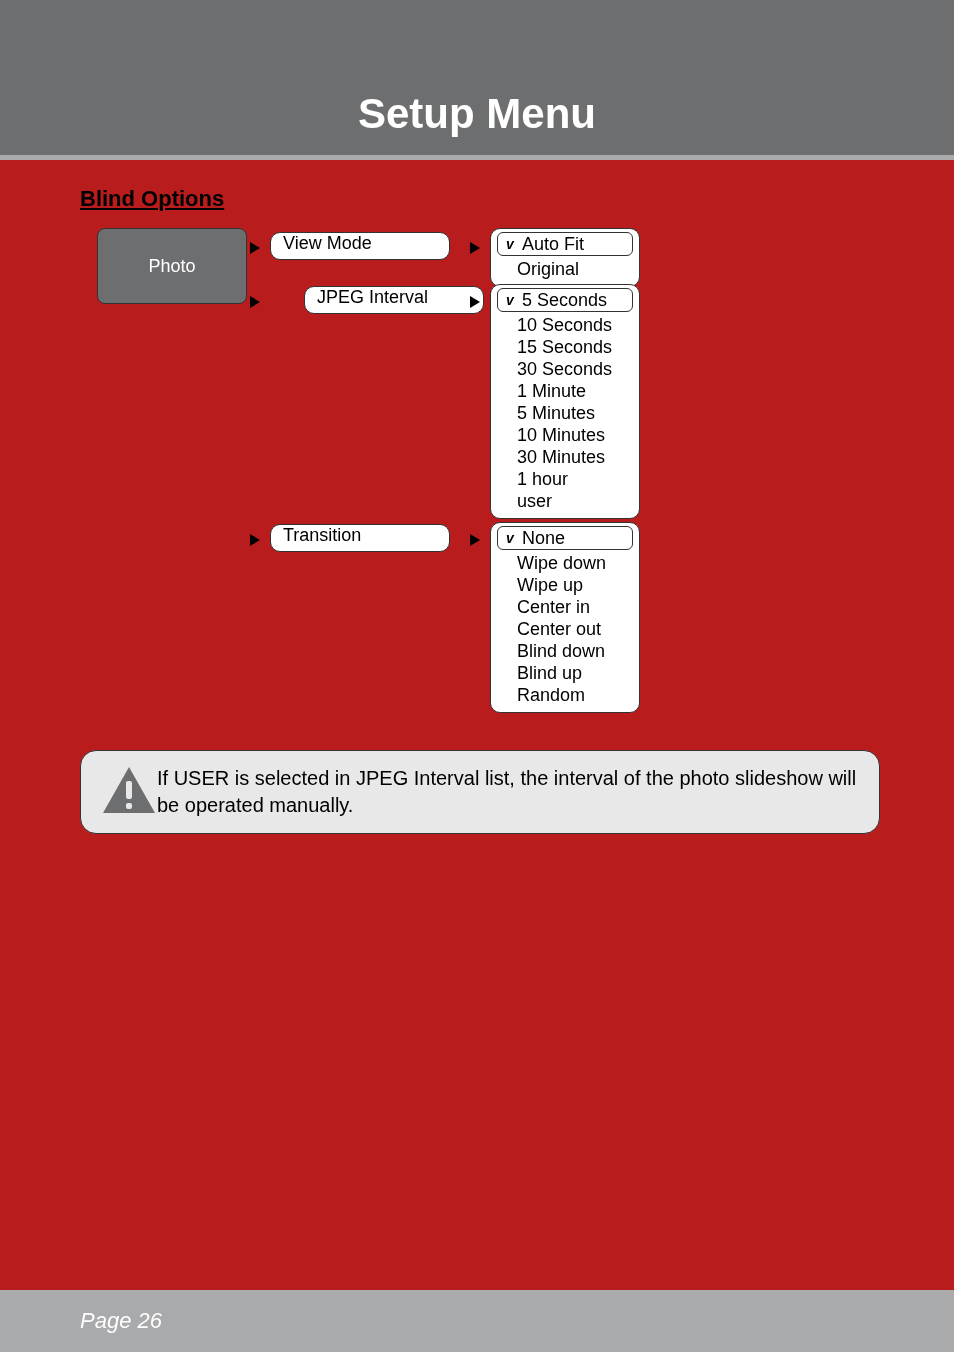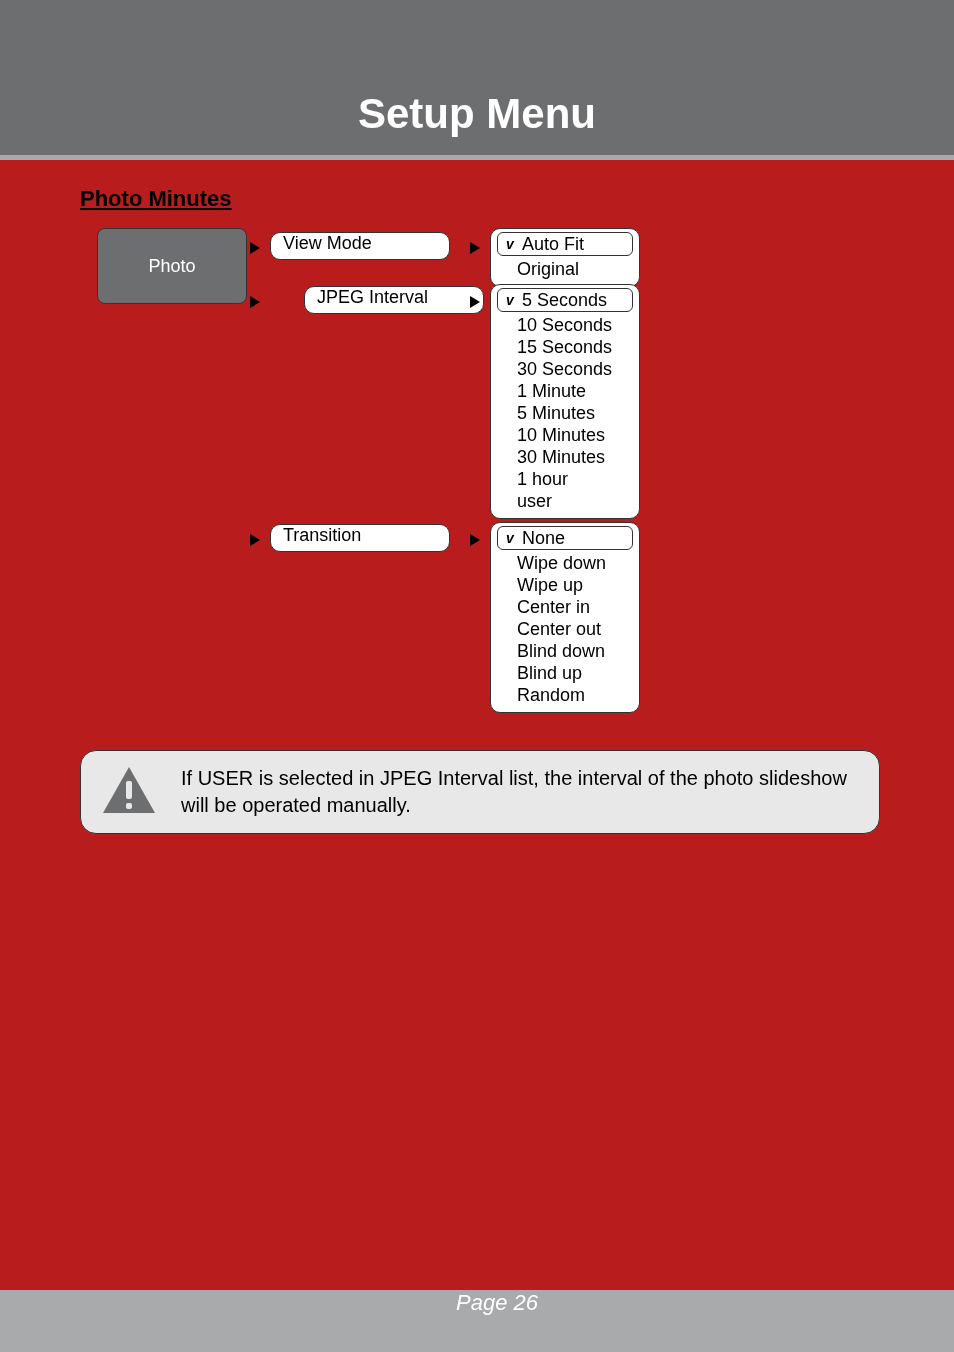--- a/index.html
+++ b/index.html
@@ -22,37 +22,37 @@
 
   .tri { position: absolute; width: 0; height: 0; border-top: 6px solid transparent; border-bottom: 6px solid transparent; border-left: 10px solid #000; }
 
   .optlist { position: absolute; border: 1px solid #333; border-radius: 10px; background: #fff; padding: 3px 6px 6px 6px; font-size: 18px; }
   .optrow { display: flex; align-items: center; line-height: 22px; }
   .optrow.top-row { border: 1px solid #333; border-radius: 6px; padding: 0 4px; margin-bottom: 2px; }
   .check { width: 16px; display: inline-block; text-align: center; font-weight: bold; font-style: italic; font-size: 14px; }
   .optlabel { padding-left: 4px; }
   .indent { padding-left: 20px; }
 
-  .note-box { position: absolute; top: 750px; left: 80px; width: 800px; border: 1px solid #333; border-radius: 16px; background: #e8e8e8; display: flex; align-items: center; padding: 14px 20px; gap: 24px; }
+  .note-box { position: absolute; top: 750px; left: 80px; width: 800px; border: 1px solid #333; border-radius: 16px; background: #e8e8e8; display: flex; align-items: center; padding: 14px 20px; }
   .warn-icon { flex: 0 0 auto; }
   .note-text { font-size: 20px; line-height: 1.35; }
 
-  .footer-bar { position: absolute; bottom: 0; left: 0; width: 954px; height: 62px; background: #a9aaac; display: flex; align-items: center; justify-content: space-between; padding: 0 40px 0 80px; color: #fff; font-style: italic; font-size: 22px; font-family: "Century Gothic", "Trebuchet MS", Arial, sans-serif; flex-direction: column; }
+  .footer-bar { position: absolute; bottom: 0; left: 0; width: 954px; height: 62px; background: #a9aaac; display: flex; align-items: center; justify-content: space-between; padding: 0 40px 0 80px; color: #fff; font-style: italic; font-size: 22px; font-family: "Century Gothic", "Trebuchet MS", Arial, sans-serif; }
 </style>
 </head>
 <body>
 
 <div class="page">
 
   <div class="header-bar"></div>
   <div class="header-underline"></div>
   <div class="header-title">Setup Menu</div>
 
   <div class="content">
-    <div class="section-title">Photo Minutes</div>
+    <div class="section-title">Blind Options</div>
 
     <div class="diagram">
 
       <div class="photo-box">
         <span>Photo</span>
       </div>
 
       <div class="tri" style="left:170px; top:14px;"></div>
       <div class="midbox" style="left:190px; top:4px;">
         <span>View Mode</span>

